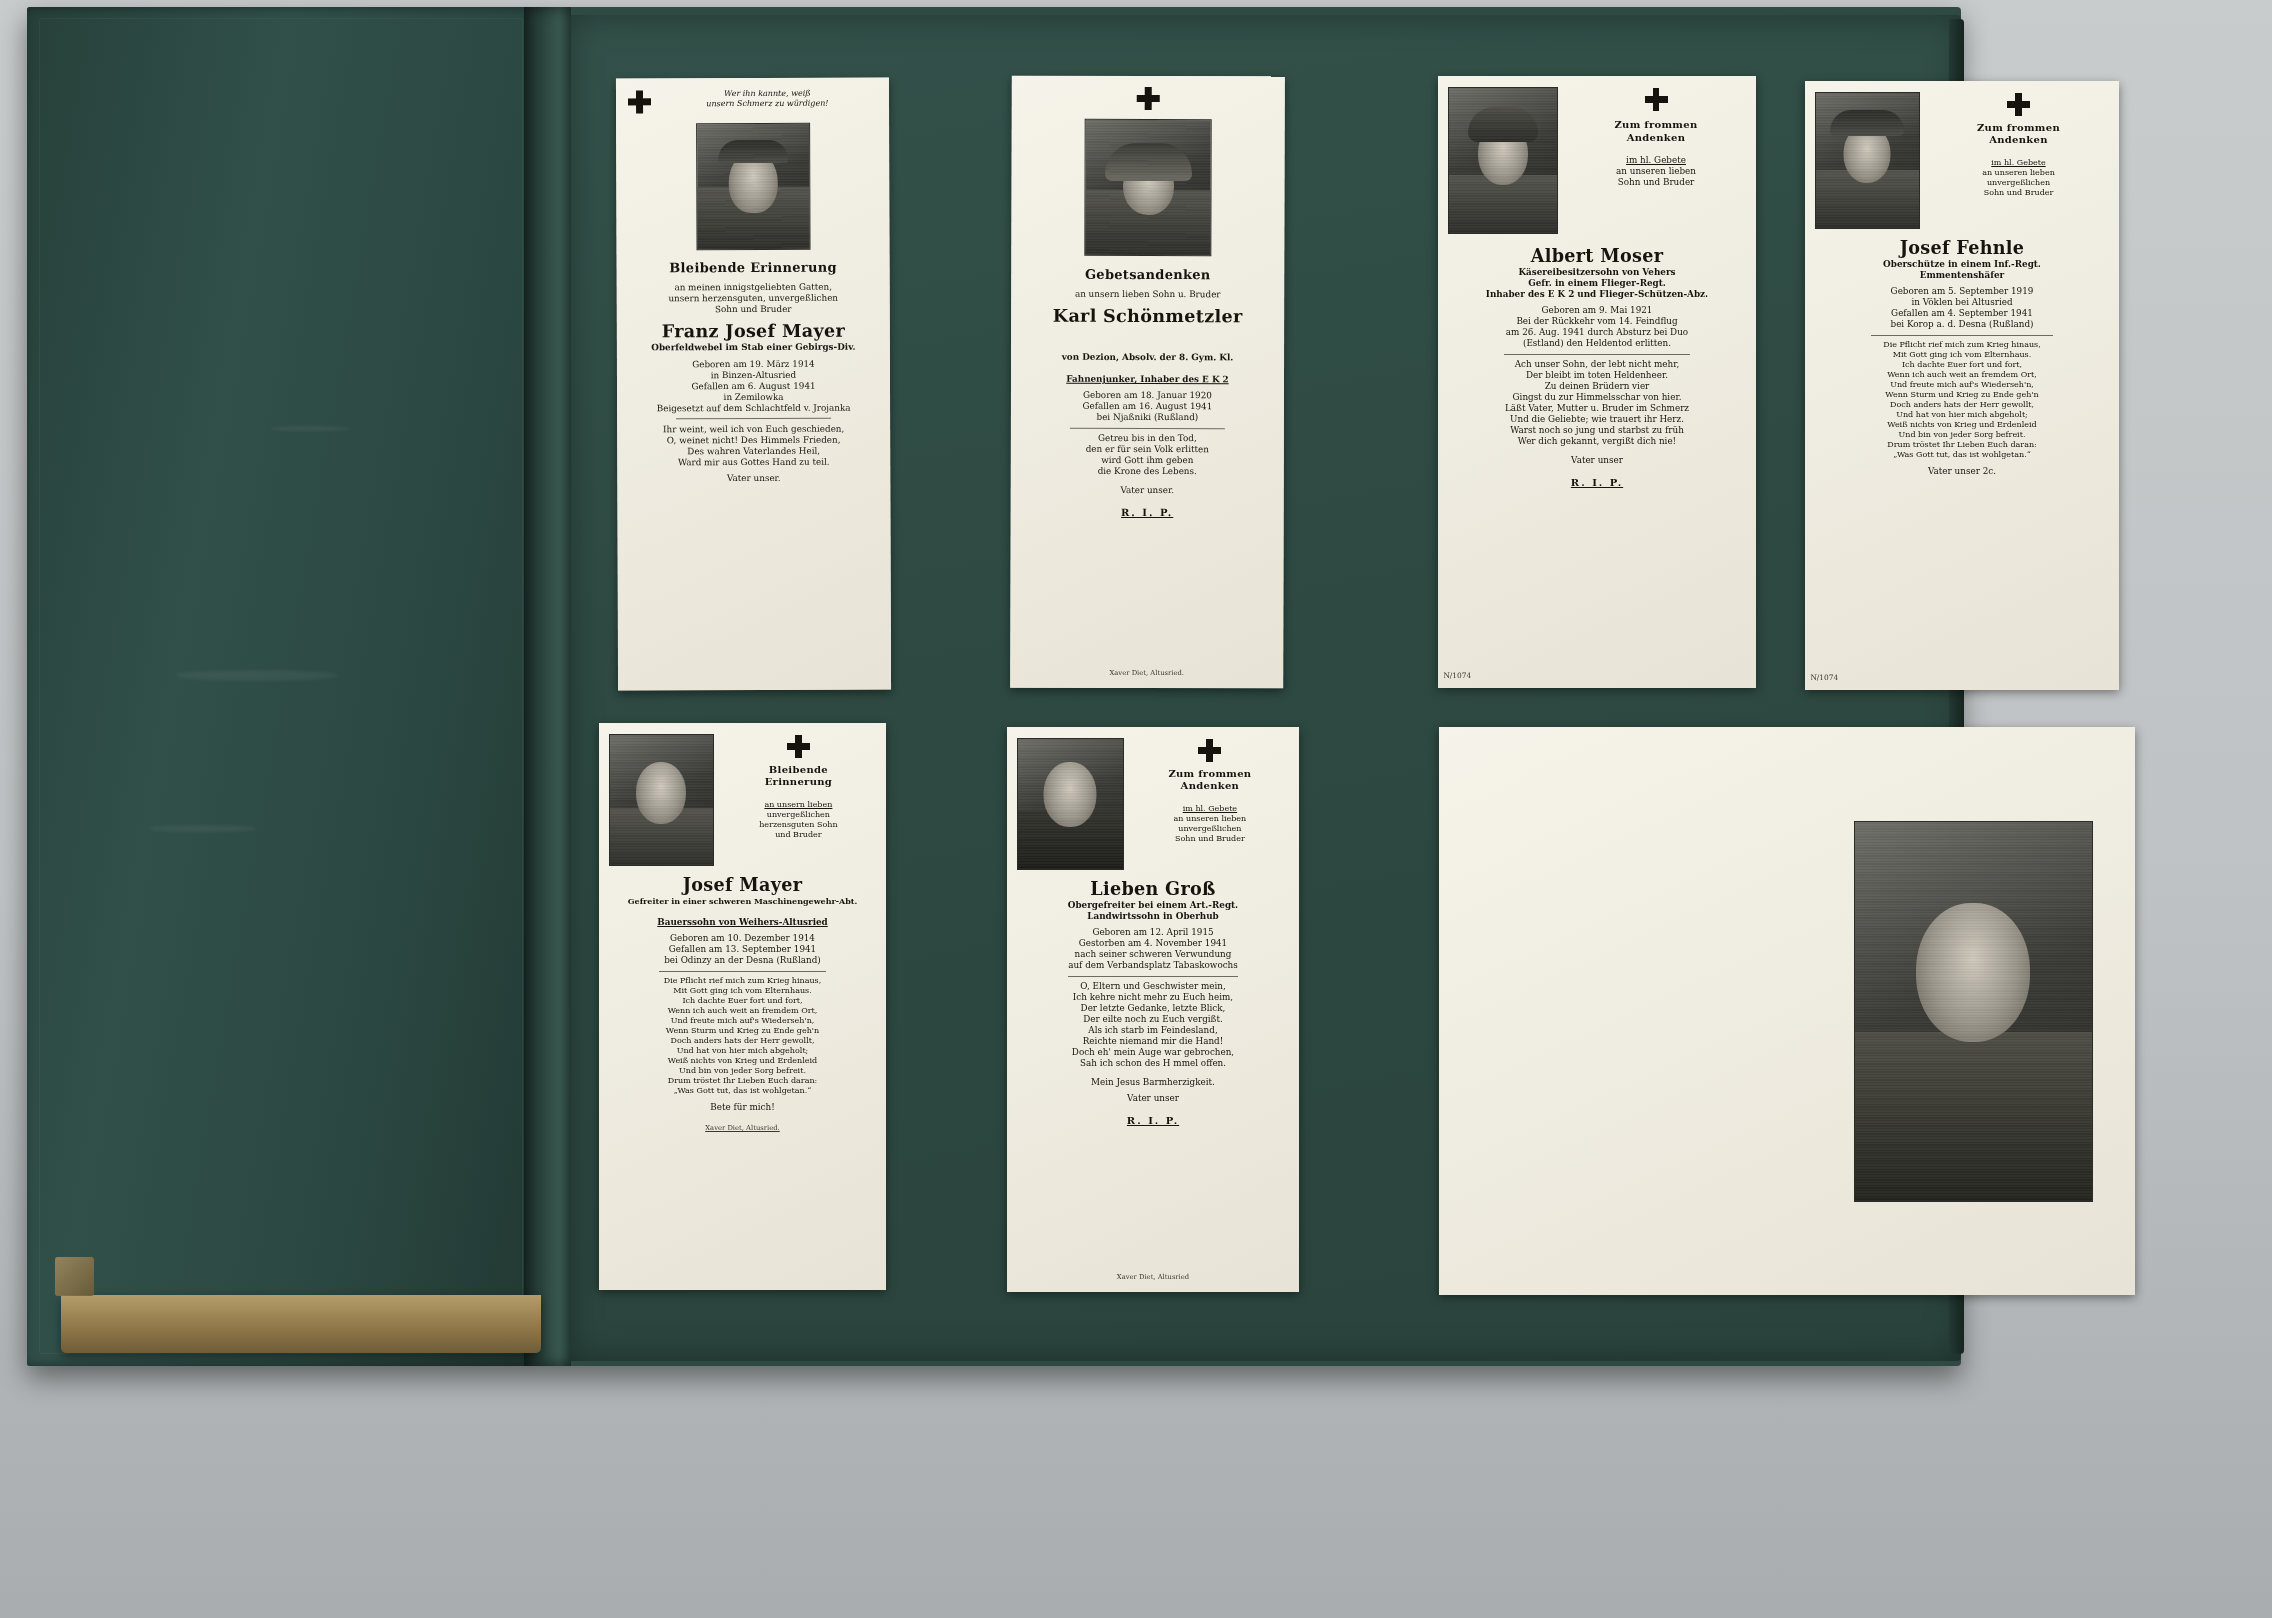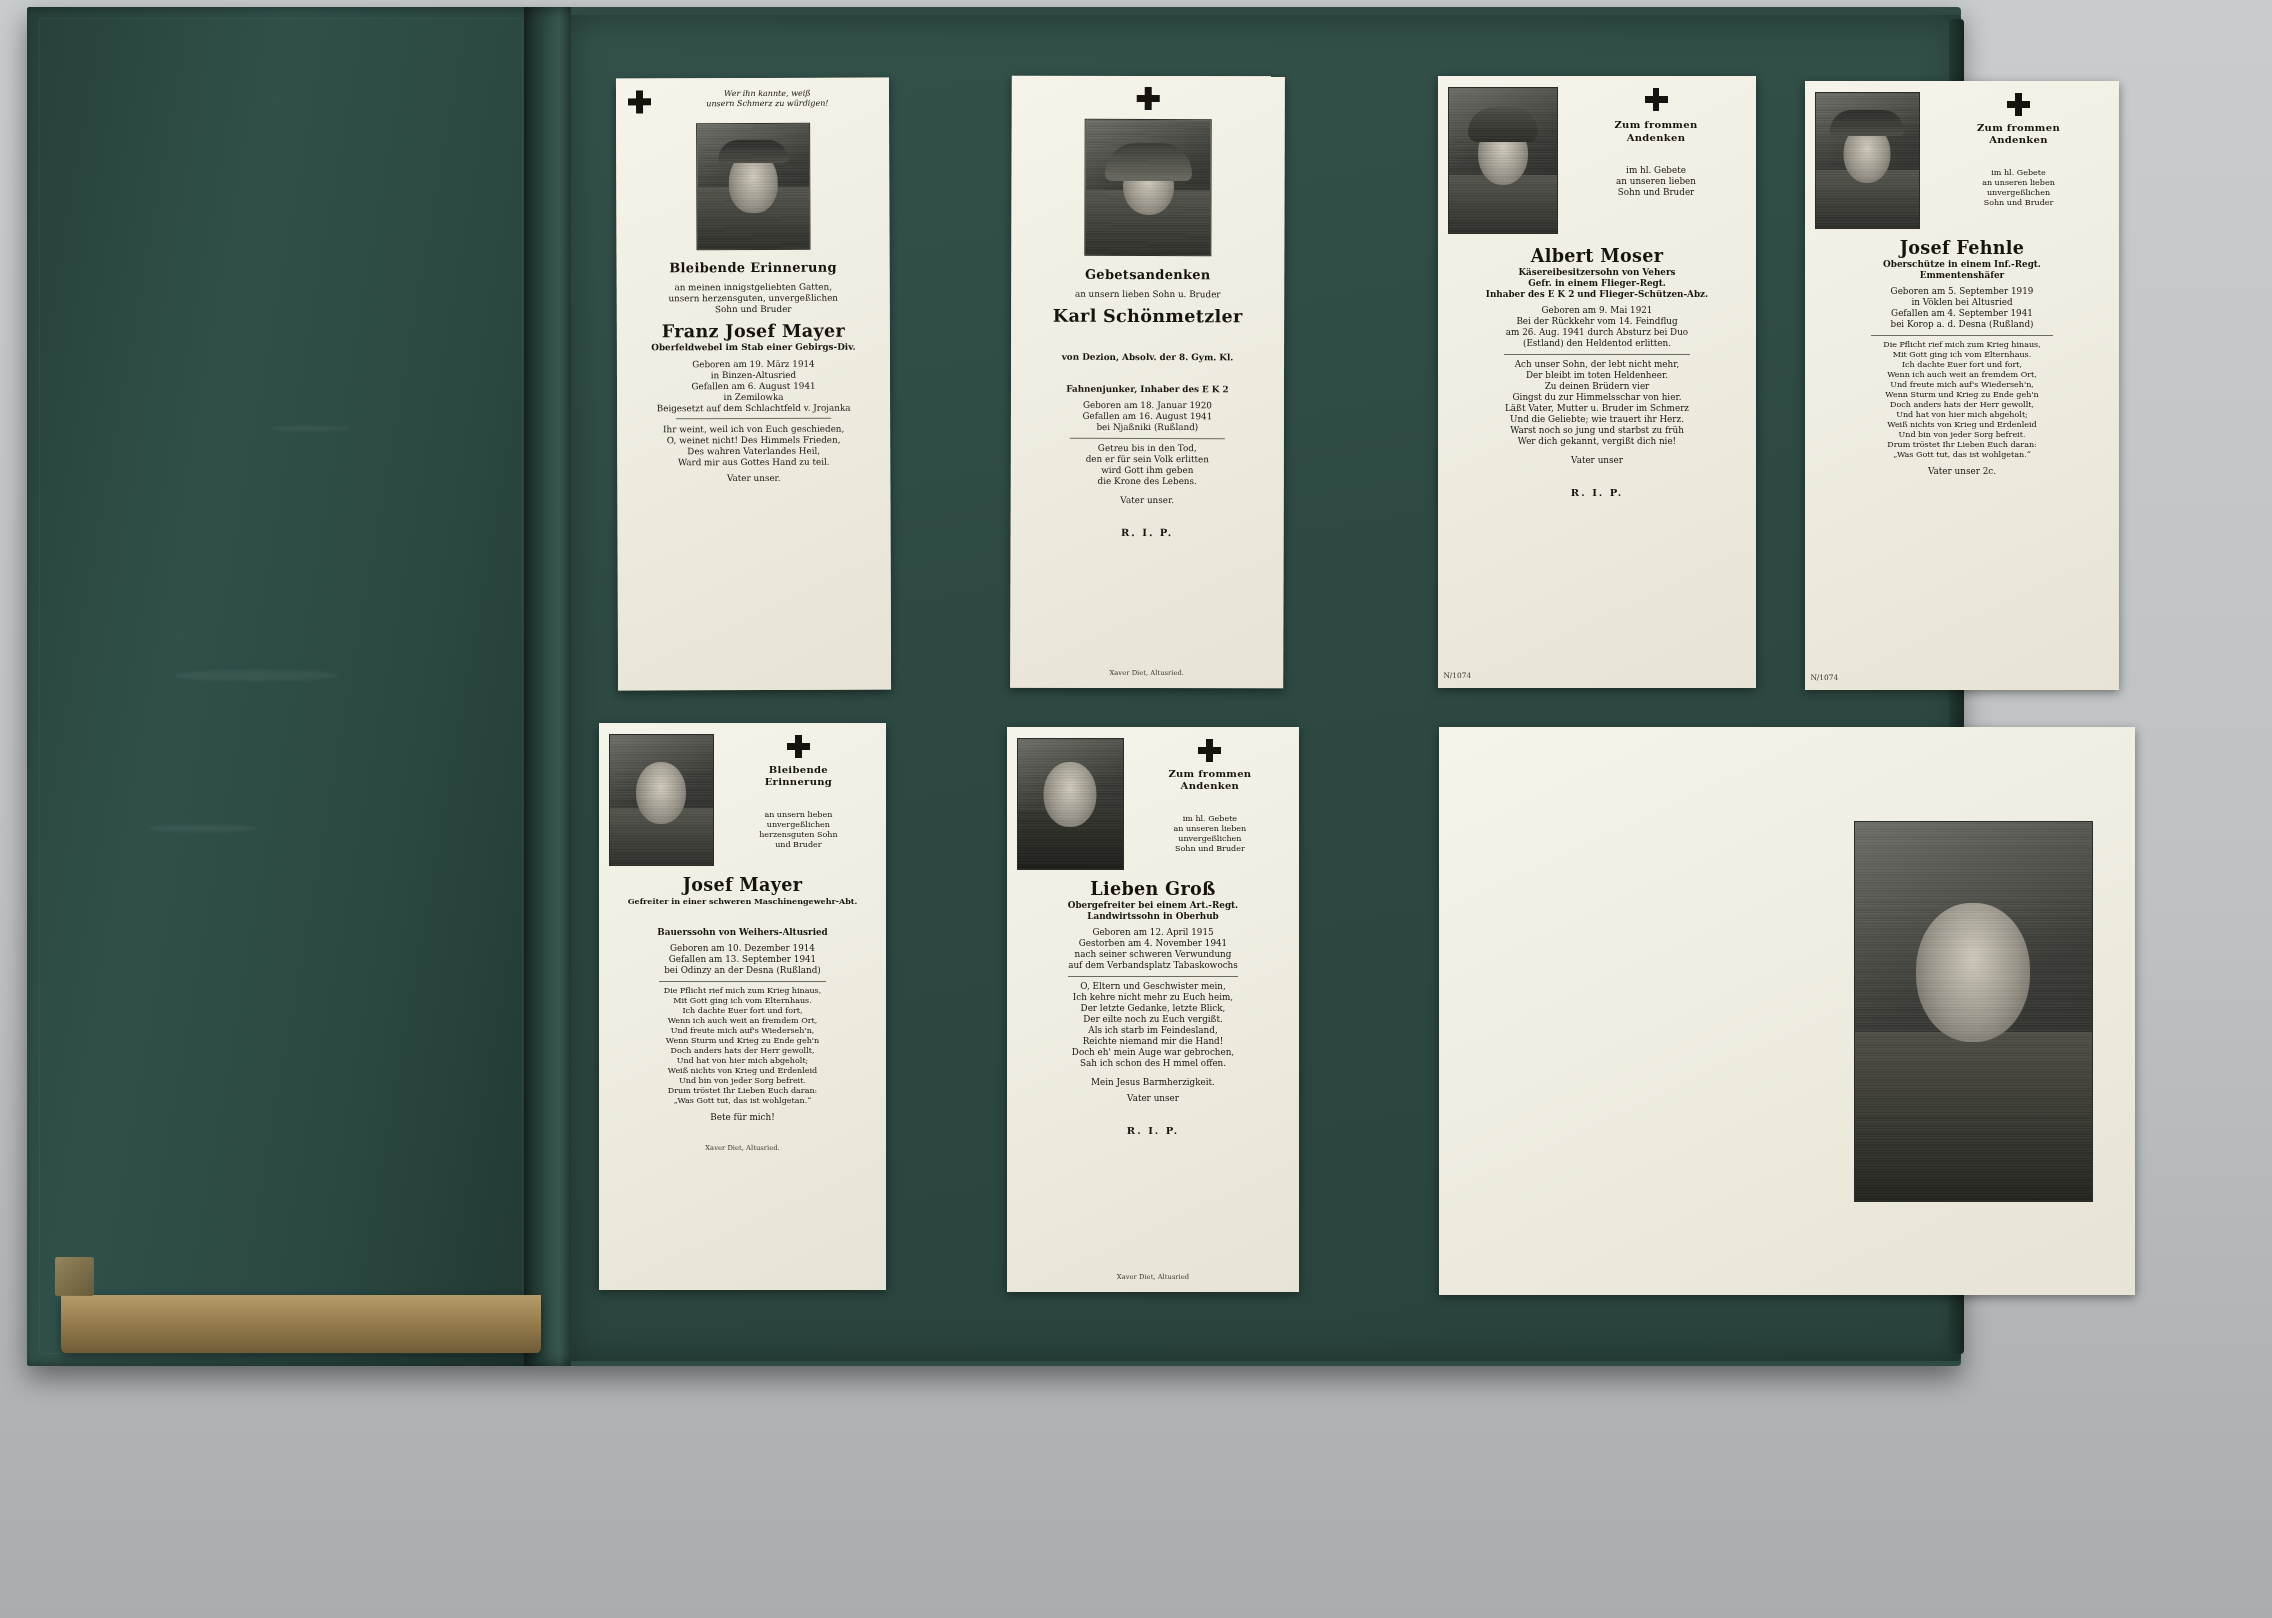--- a/index.html
+++ b/index.html
@@ -62,21 +62,21 @@
   .t{display:block;text-align:center;line-height:1.25;}
   .frak{font-family:"DejaVu Serif",serif;font-weight:700;letter-spacing:0.3px;}
   .rule{height:0.7px;background:#6d6a60;margin:4.7px auto;width:62%;}
   .rip{font-weight:700;letter-spacing:2px;}
   .tiny{font-size:6.8px;color:#3a372f;}
   .sm{font-size:8.8px;}
   .xs{font-size:8px;}
   .md{font-size:10px;}
   .lg{font-size:13px;}
   .xl{font-size:17.6px;}
-  .mt4{margin-top:21px;} .mt8{margin-top:5.4px;} .mt12{margin-top:8px;} .mt16{margin-top:10.8px;}
+  .mt4{margin-top:11px;text-decoration:underline;} .mt8{margin-top:5.4px;} .mt12{margin-top:8px;} .mt16{margin-top:10.8px;}
   .grow{flex:1 1 auto;}
   .cross-dagger{font-size:15px;line-height:1;}
   .corner-num{position:absolute;left:5.4px;bottom:8px;font-size:7.4px;color:#3a372f;}
   .two-col{display:flex;height:100%;}
 </style>
 </head>
 <body>
 
 <div class="scene">
 

